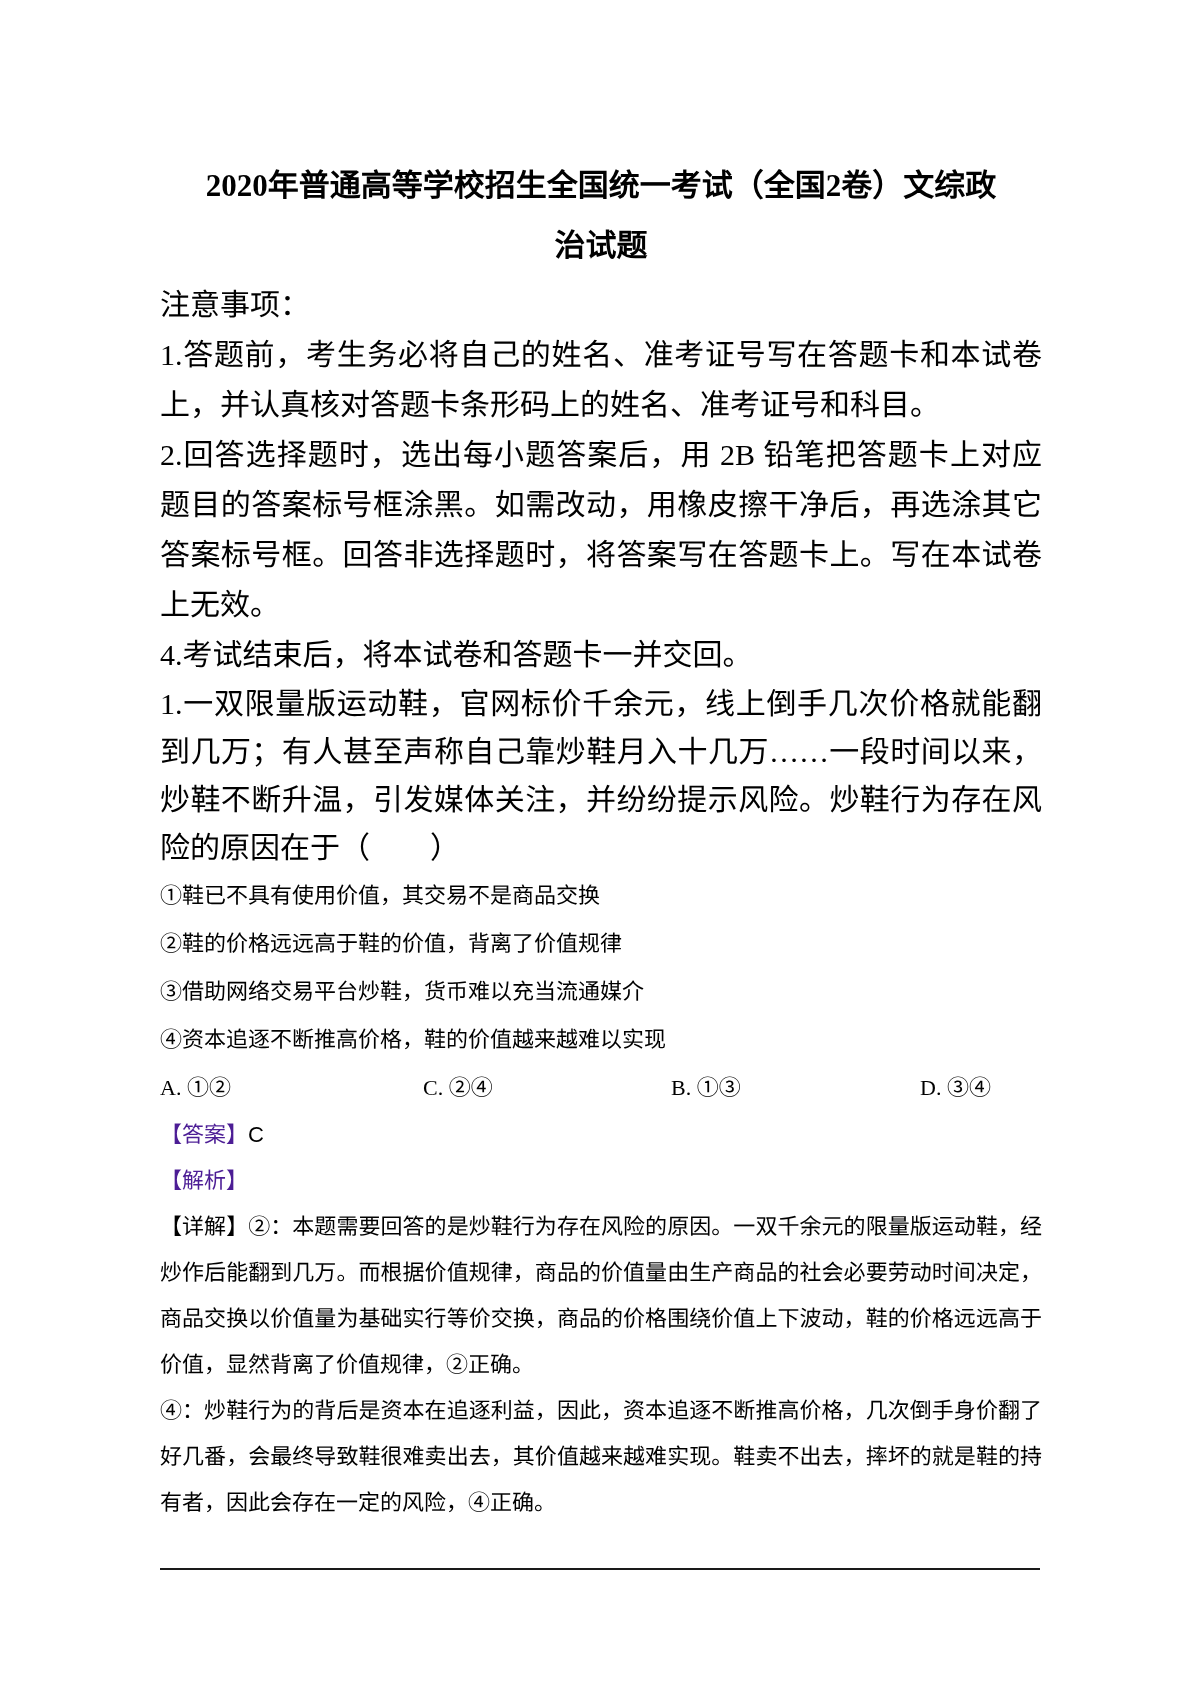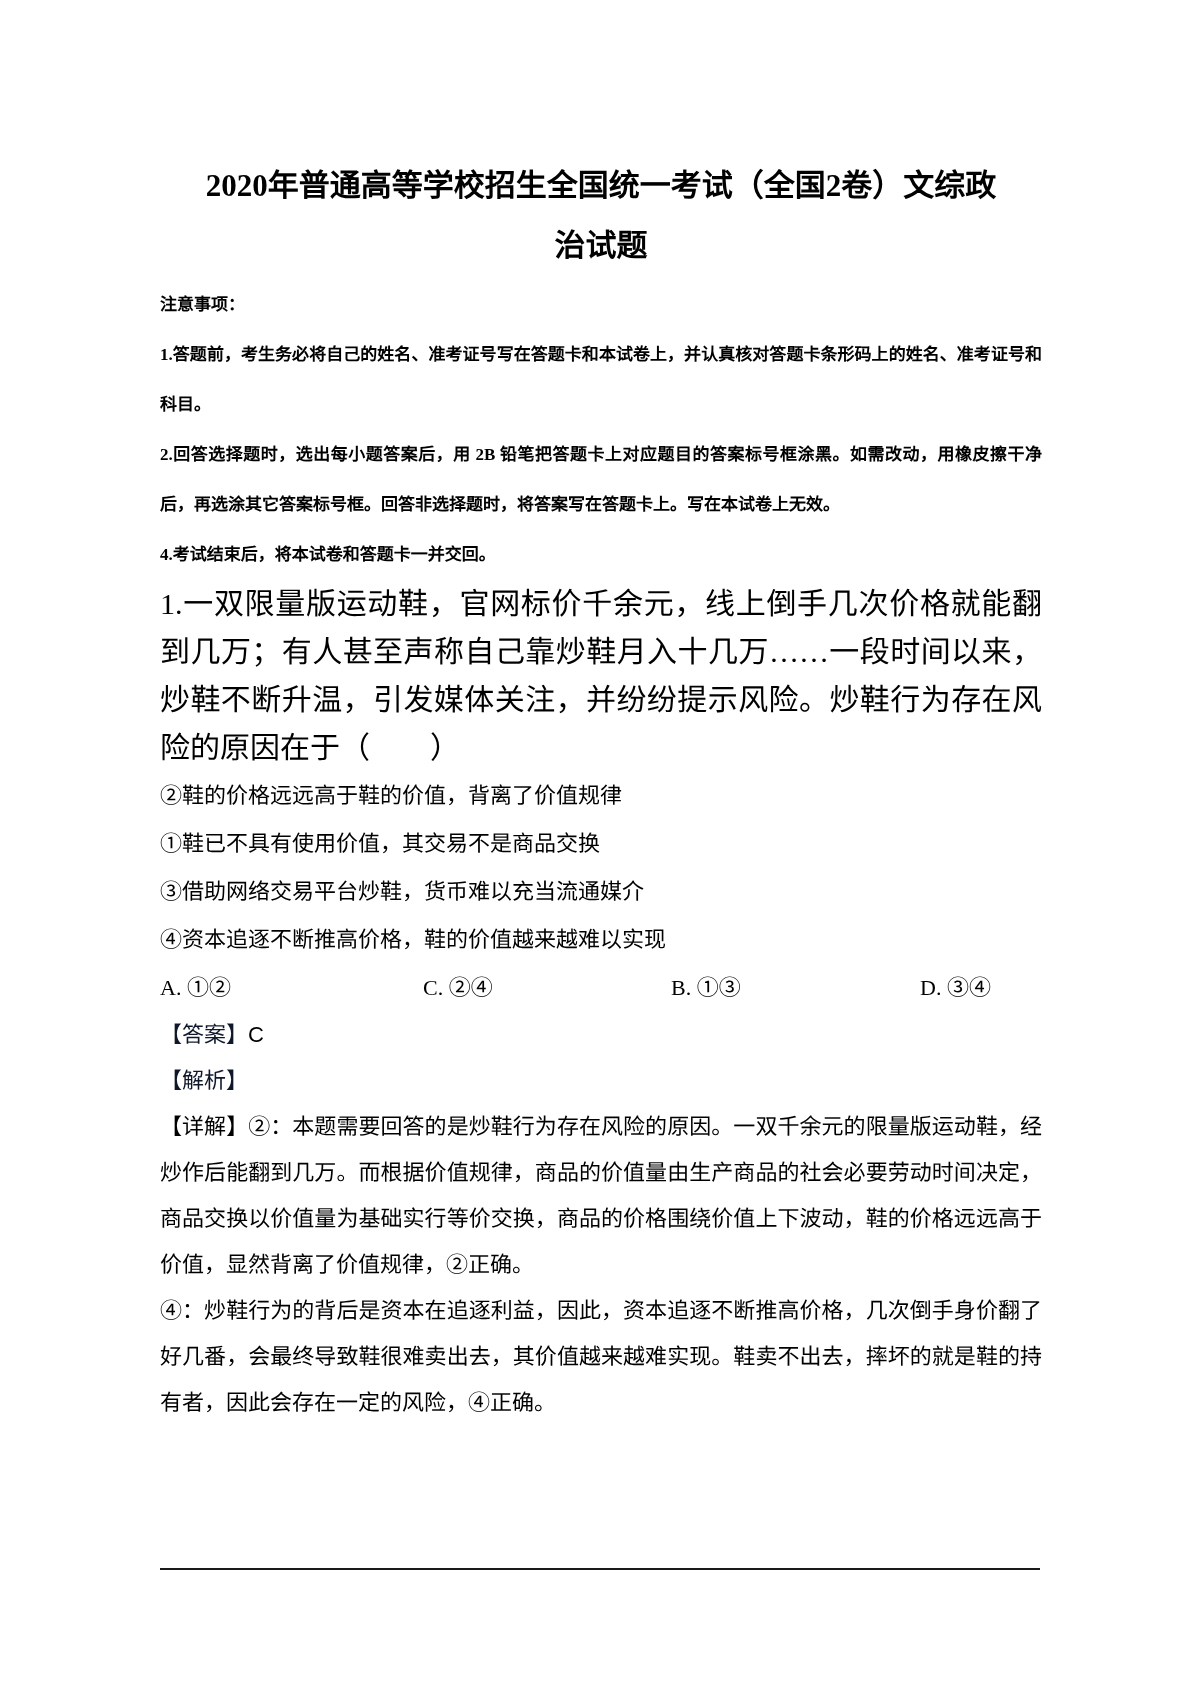--- a/index.html
+++ b/index.html
@@ -28,22 +28,22 @@
   }
   .title-line {
     font-size: 31px;
     font-weight: 700;
     text-align: center;
     line-height: 60px;
     margin: 0;
   }
   .title-block { margin-bottom: 4px; }
   .bold-par {
-    font-size: 17px;
-    font-weight: 700;
+    font-size: 30px;
+    font-weight: 400;
     line-height: 50px;
     text-align: justify;
     margin: 0;
   }
   .q-par {
     font-size: 30px;
     line-height: 48px;
     text-align: justify;
     margin: 0;
   }
@@ -56,21 +56,21 @@
     display: grid;
     grid-template-columns: 263px 248px 249px 1fr;
     font-size: 22px;
     line-height: 48px;
   }
   .answer-line, .analysis-line {
     font-size: 22px;
     line-height: 46px;
     margin: 0;
   }
-  .label-blue { color: #0f172a; }
+  .label-blue { color: #4c1d95; }
   .answer-letter {
     font-family: "Liberation Sans", "DejaVu Sans", sans-serif;
     font-size: 22px;
   }
   .expl-par {
     font-size: 22px;
     line-height: 46px;
     text-align: justify;
     margin: 0;
   }
@@ -94,22 +94,22 @@
     </div>
 
     <p class="bold-par">注意事项：</p>
     <p class="bold-par">1.答题前，考生务必将自己的姓名、准考证号写在答题卡和本试卷上，并认真核对答题卡条形码上的姓名、准考证号和科目。</p>
     <p class="bold-par">2.回答选择题时，选出每小题答案后，用 2B 铅笔把答题卡上对应题目的答案标号框涂黑。如需改动，用橡皮擦干净后，再选涂其它答案标号框。回答非选择题时，将答案写在答题卡上。写在本试卷上无效。</p>
     <p class="bold-par">4.考试结束后，将本试卷和答题卡一并交回。</p>
 
 
     <p class="q-par">1.一双限量版运动鞋，官网标价千余元，线上倒手几次价格就能翻到几万；有人甚至声称自己靠炒鞋月入十几万……一段时间以来，炒鞋不断升温，引发媒体关注，并纷纷提示风险。炒鞋行为存在风险的原因在于（　　）</p>
 
+    <p class="statement">①鞋已不具有使用价值，其交易不是商品交换</p>
     <p class="statement">②鞋的价格远远高于鞋的价值，背离了价值规律</p>
-    <p class="statement">①鞋已不具有使用价值，其交易不是商品交换</p>
     <p class="statement">③借助网络交易平台炒鞋，货币难以充当流通媒介</p>
     <p class="statement">④资本追逐不断推高价格，鞋的价值越来越难以实现</p>
 
     <div class="options-row">
       <span>A. ①②</span>
       <span>C. ②④</span>
       <span>B. ①③</span>
       <span>D. ③④</span>
     </div>
 

